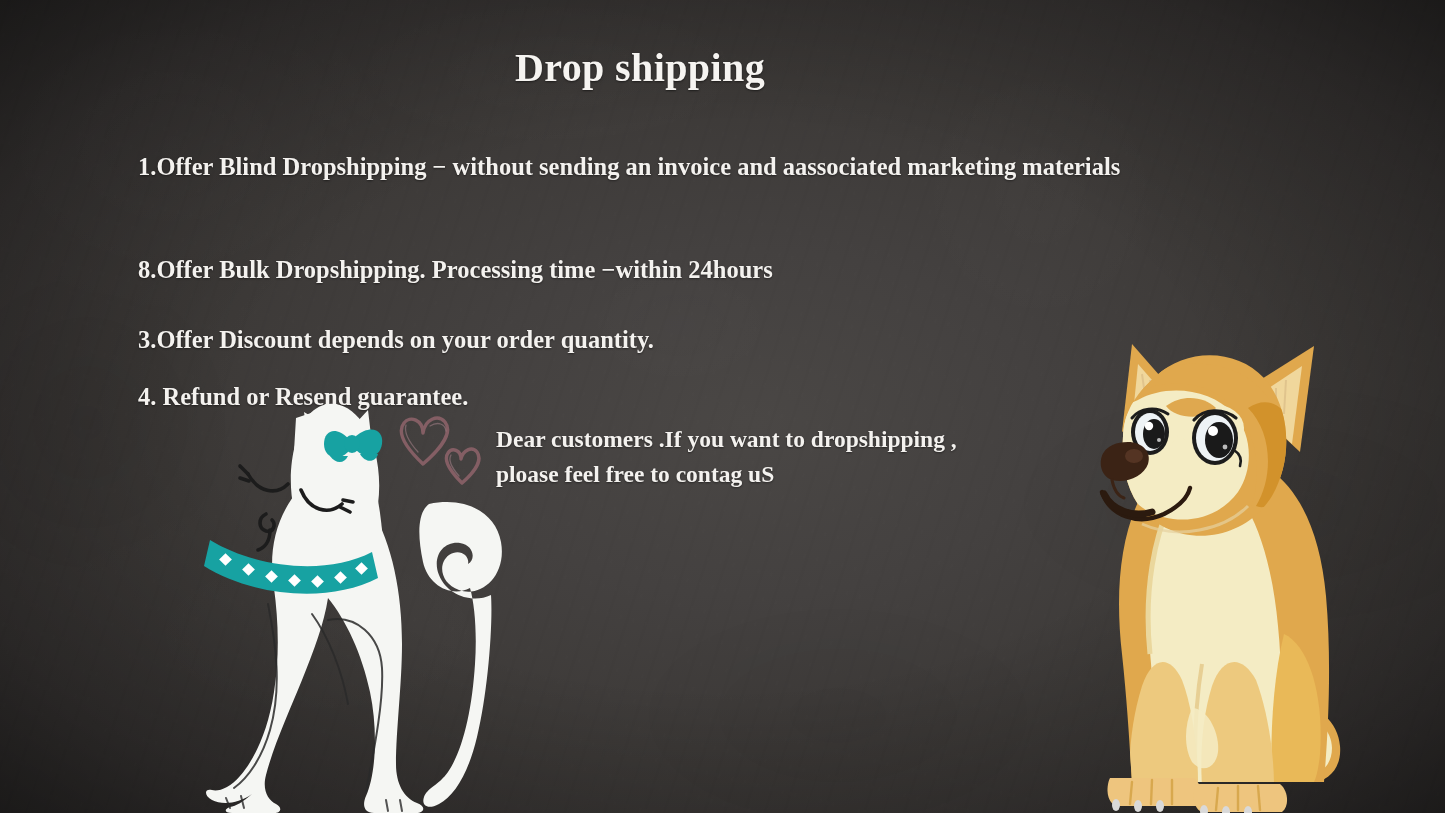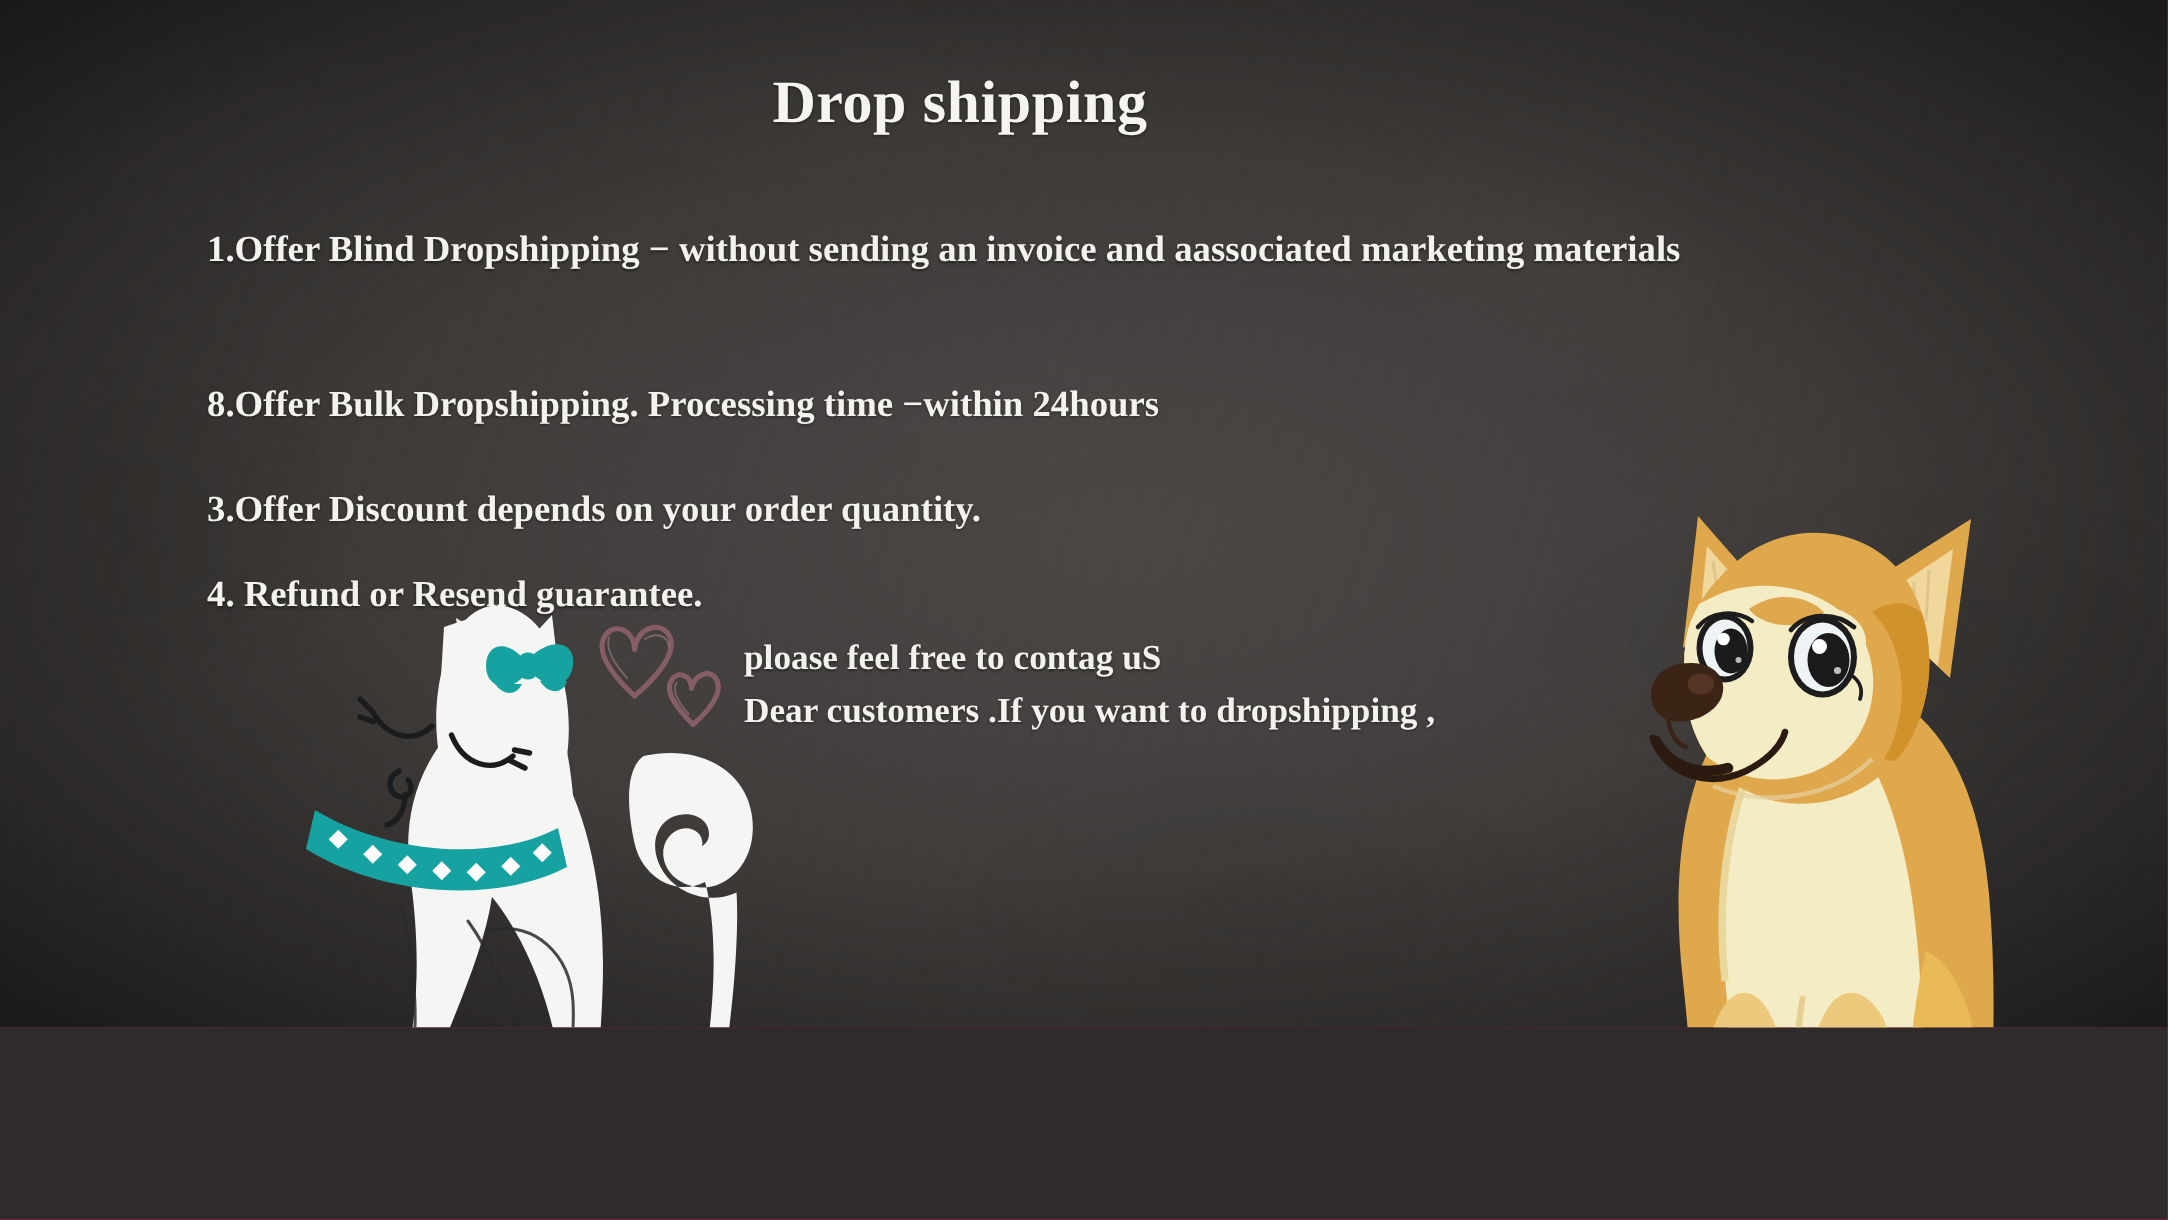--- a/index.html
+++ b/index.html
@@ -3,24 +3,24 @@
 <meta charset="utf-8">
 <style>
   html, body {
     margin: 0;
     padding: 0;
     background: #2e2b2a;
   }
   #slide {
     position: relative;
     width: 1445px;
-    height: 685px;
+    height: 813px;
     overflow: hidden;
     font-family: "Liberation Serif", "DejaVu Serif", serif;
-    background: #be185d;
+    background: #000000;
   }
   
   .board-base {
     position: absolute;
     inset: 0;
     background:
       radial-gradient(ellipse 78% 82% at 52% 52%,
         #4a4745 0%,
         #444140 26%,
         #3c3937 52%,
@@ -136,22 +136,22 @@
     </div>
 
     <div class="bullet b2">8.Offer Bulk Dropshipping. Processing time −within 24hours</div>
 
     <div class="bullet b3">3.Offer Discount depends on your order quantity.</div>
 
     <div class="bullet b4">4. Refund or Resend guarantee.</div>
   </div>
 
   <div class="dear-block">
+    <div>Dear customers .If you want to dropshipping ,</div>
     <div>ploase feel free to contag uS</div>
-    <div>Dear customers .If you want to dropshipping ,</div>
   </div>
 
   <div class="hearts-wrap">
     <svg viewBox="0 0 112 92" xmlns="http://www.w3.org/2000/svg">
       <g fill="none" stroke="#8a6168" stroke-width="3.4" stroke-linecap="round" stroke-linejoin="round" opacity=".92">
         <path d="M41 29 C 41 16, 28 11, 22 19 C 15 28, 22 42, 41 60 C 62 42, 70 27, 63 18 C 56 10, 43 15, 41 29 Z"></path>
         <path d="M79 55 C 79 46, 70 43, 66 49 C 61 56, 67 66, 80 79 C 95 66, 100 55, 95 48 C 90 42, 81 46, 79 55 Z"></path>
       </g>
       <g fill="none" stroke="#a6828a" stroke-width="1.3" stroke-linecap="round" opacity=".55">
         <path d="M24 21 C 22 28, 27 38, 36 48"></path>

